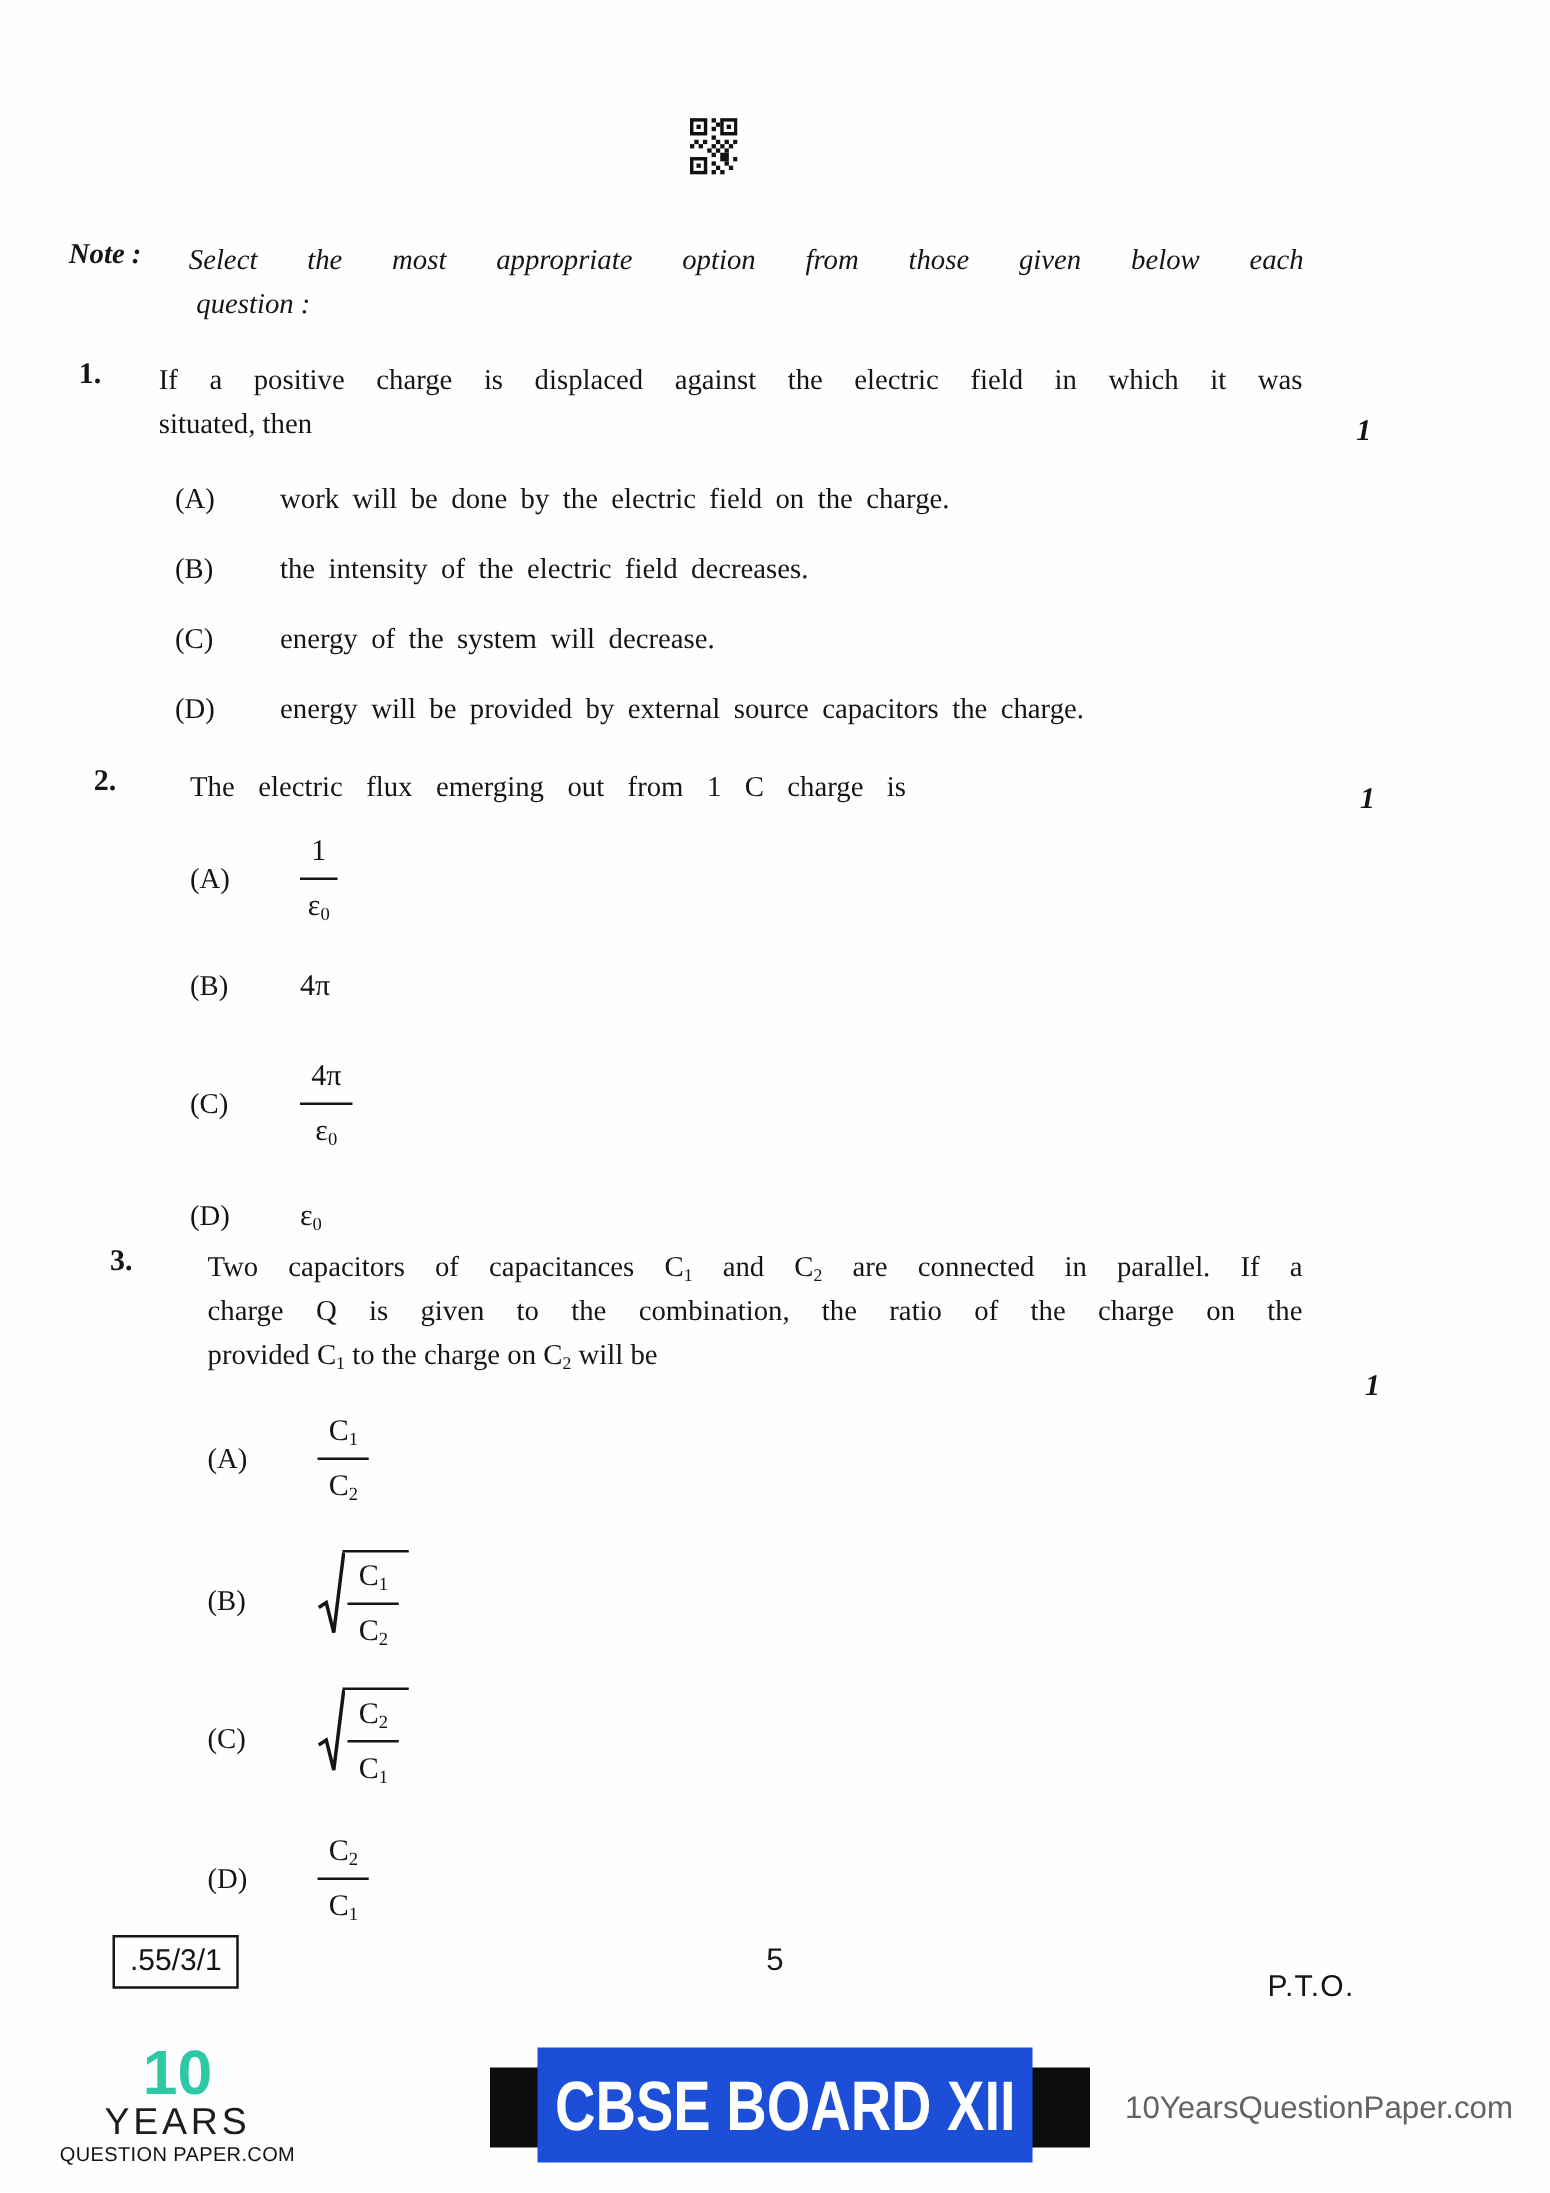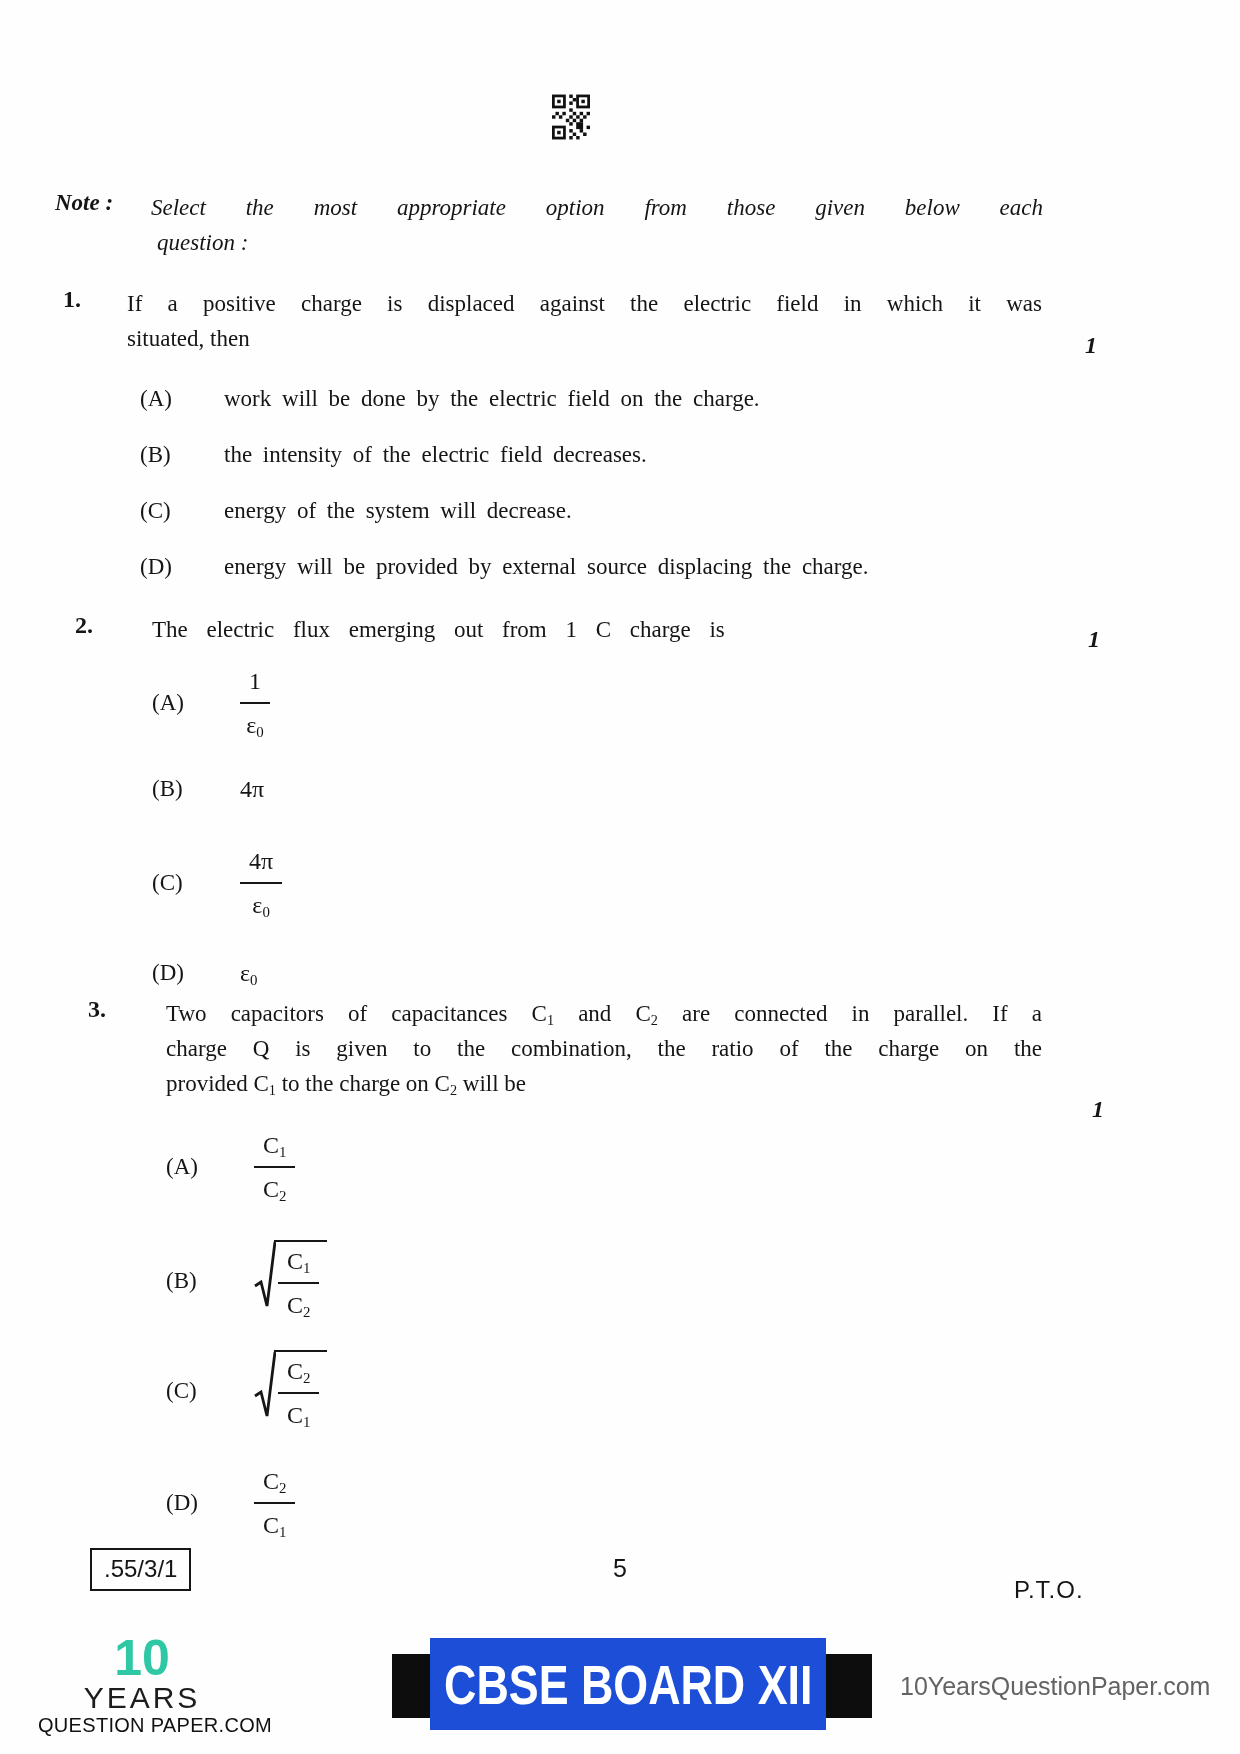--- a/index.html
+++ b/index.html
@@ -72,21 +72,21 @@
   }
   .pto{
     position:absolute;left:1014px;top:1576px;
     font-family:"Liberation Sans", sans-serif;font-size:24px;letter-spacing:1px;
   }
   
   .logo{position:absolute;left:38px;top:1634px;width:208px;text-align:center;
         font-family:"Liberation Sans", sans-serif;}
   .logo-10{font-size:50px;font-weight:bold;color:#2ec9a4;line-height:48px;}
   .logo-years{font-size:30px;color:#1d1d1d;letter-spacing:3px;line-height:32px;font-weight:400;}
-  .logo-site{font-size:20px;color:#111;letter-spacing:0.3px;line-height:22px;white-space:nowrap;}
+  .logo-site{font-size:16px;color:#111;letter-spacing:0.3px;line-height:22px;white-space:nowrap;}
   .banner-wing{position:absolute;left:392px;top:1654px;width:480px;height:64px;background:#0d0d0d;}
   .banner-box{
     position:absolute;left:430px;top:1638px;width:396px;height:92px;background:#1d4ed8;
     display:flex;align-items:center;justify-content:center;
   }
   .banner-text{
     color:#ffffff;font-family:"Liberation Sans", sans-serif;font-weight:bold;
     font-size:56px;transform:scaleX(0.8);white-space:nowrap;
   }
   .website{
@@ -169,21 +169,21 @@
     <div class="opt-row">
       <span class="opt-label">(B)</span>
       <span class="opt-text">the intensity of the electric field decreases.</span>
     </div>
     <div class="opt-row">
       <span class="opt-label">(C)</span>
       <span class="opt-text">energy of the system will decrease.</span>
     </div>
     <div class="opt-row">
       <span class="opt-label">(D)</span>
-      <span class="opt-text">energy will be provided by external source displacing the charge.</span>
+      <span class="opt-text">energy will be provided by external source capacitors the charge.</span>
     </div>
   </div>
 
   <div class="question q2">
     <span class="q-num">2.</span>
     <span class="q-text">
       <span style="display:block"><span>The electric flux emerging out from 1 C charge is</span></span>
     </span>
   </div>
   <span class="marks marks-2">1</span>

